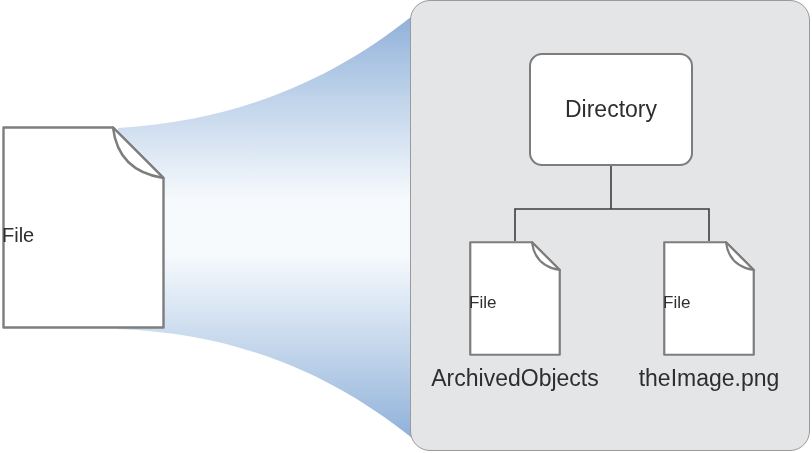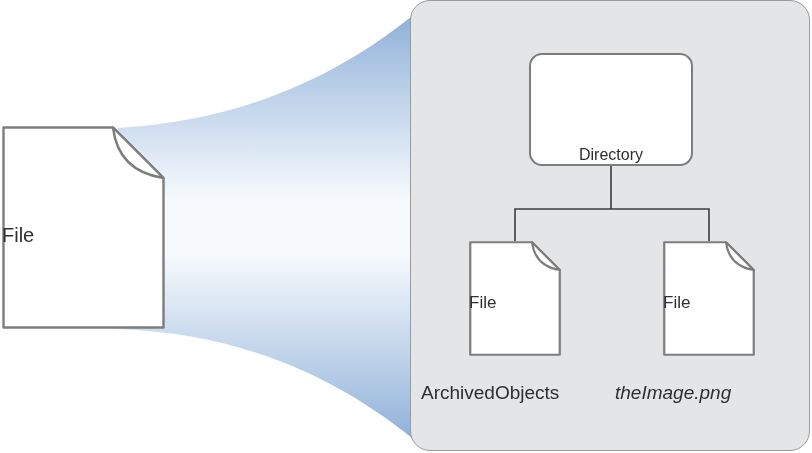--- a/index.html
+++ b/index.html
@@ -51,35 +51,35 @@
   }
   .dir-box {
     position: absolute;
     left: 118px; top: 52px;
     width: 164px; height: 113px;
     background: #ffffff;
     border: 2px solid #7d7d7d;
     border-radius: 13px;
     box-sizing: border-box;
     display: flex;
-    align-items: flex-end;
+    align-items: center;
     justify-content: center;
-    font-size: 16px;
+    font-size: 23px;
   }
   .child-left  { left: 58px;  top: 240px; }
   .child-right { left: 252px; top: 240px; }
   .caption {
     position: absolute;
     top: 364px;
     width: 188px;
-    font-size: 19px;
-    margin-top: 17px;
+    text-align: center;
+    font-size: 23px;
   }
   .caption-left  { left: 10px; }
-  .caption-right { left: 204px; font-style: italic; }
+  .caption-right { left: 204px; }
 </style>
 </head>
 <body>
 
 <div class="stage">
 
   <svg class="funnel-svg" viewBox="0 0 812 453" aria-hidden="true">
     <defs>
       <linearGradient id="funnelGrad" x1="0" y1="0" x2="0" y2="1">
         <stop offset="0" stop-color="#8cadd8"></stop>

